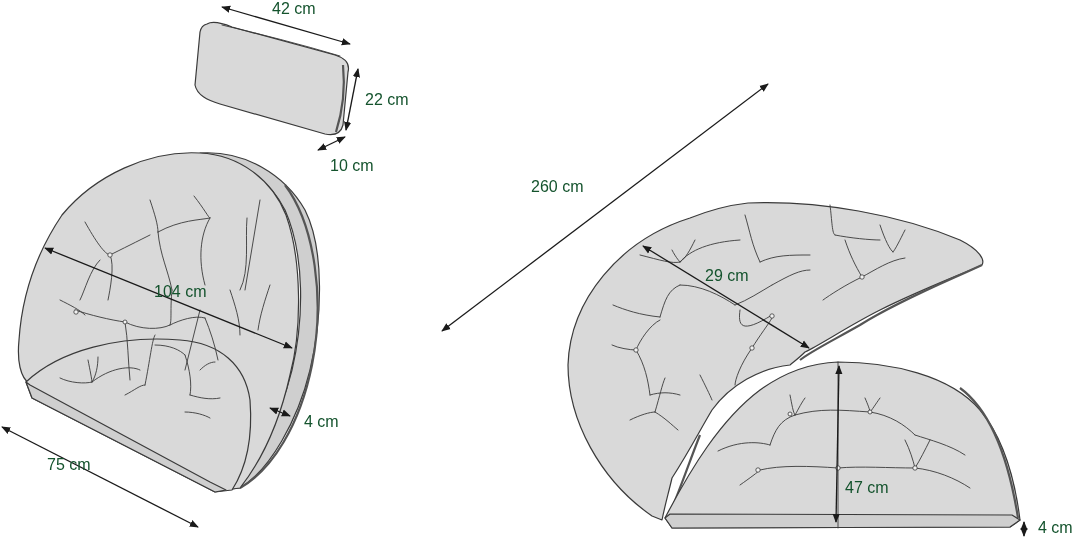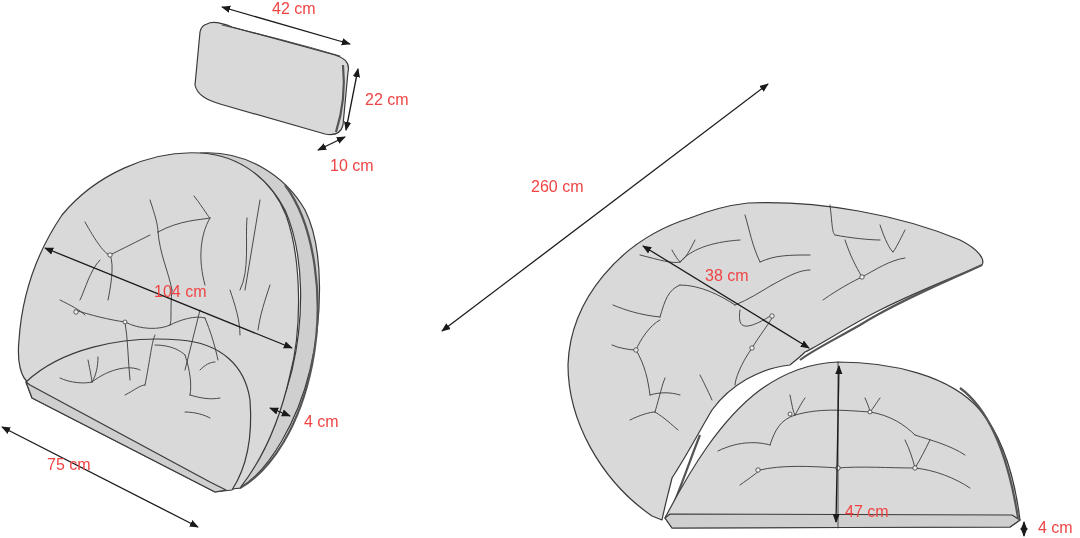--- a/index.html
+++ b/index.html
@@ -4,21 +4,21 @@
 <style>
   html, body { margin: 0; padding: 0; background: #ffffff; }
   body { width: 1080px; height: 538px; overflow: hidden; position: relative; font-family: "Liberation Sans", sans-serif; }
   #stage { position: absolute; left: 0; top: 0; width: 1080px; height: 538px; }
   .cushion { fill: #d9d9d9; stroke: #3a3a3a; stroke-width: 1.2; stroke-linejoin: round; }
   .cushion-side { fill: #cfcfcf; stroke: #3a3a3a; stroke-width: 1.2; stroke-linejoin: round; }
   .edge-dark { fill: none; stroke: #555; stroke-width: 2.2; }
   .seam { fill: none; stroke: #3a3a3a; stroke-width: 0.9; stroke-linecap: round; }
   .tuft { fill: #f2f2f2; stroke: #3a3a3a; stroke-width: 0.8; }
   .dim { stroke: #1a1a1a; stroke-width: 1.3; fill: none; }
-  .label { position: absolute; font-size: 16px; color: #ef4444; white-space: nowrap; line-height: 1; }
+  .label { position: absolute; font-size: 16px; color: #14532d; white-space: nowrap; line-height: 1; }
 </style>
 </head>
 <body>
 
 <div id="stage">
 <svg width="1080" height="538" viewBox="0 0 1080 538" xmlns="http://www.w3.org/2000/svg">
   <defs>
     <marker id="arr" viewBox="0 0 10 10" refX="9" refY="5" markerWidth="7" markerHeight="7" orient="auto-start-reverse">
       <path d="M0,1 L10,5 L0,9 z" fill="#1a1a1a"></path>
     </marker>
@@ -100,16 +100,16 @@
 
 <div class="label" style="left:272px; top:1px;">42 cm</div>
 <div class="label" style="left:365px; top:92px;">22 cm</div>
 <div class="label" style="left:330px; top:158px;">10 cm</div>
 
 <div class="label" style="left:154px; top:276px;margin-top:8px;">104 cm</div>
 <div class="label" style="left:304px; top:414px;">4 cm</div>
 <div class="label" style="left:47px; top:457px;">75 cm</div>
 
 <div class="label" style="left:531px; top:179px;">260 cm</div>
-<div class="label" style="left:705px; top:268px;">38 cm</div>
-<div class="label" style="left:845px; top:480px;margin-top:24px;">47 cm</div>
+<div class="label" style="left:705px; top:268px;">29 cm</div>
+<div class="label" style="left:845px; top:480px;">47 cm</div>
 <div class="label" style="left:1038px; top:520px;">4 cm</div>
 </div>
 
 </body></html>

